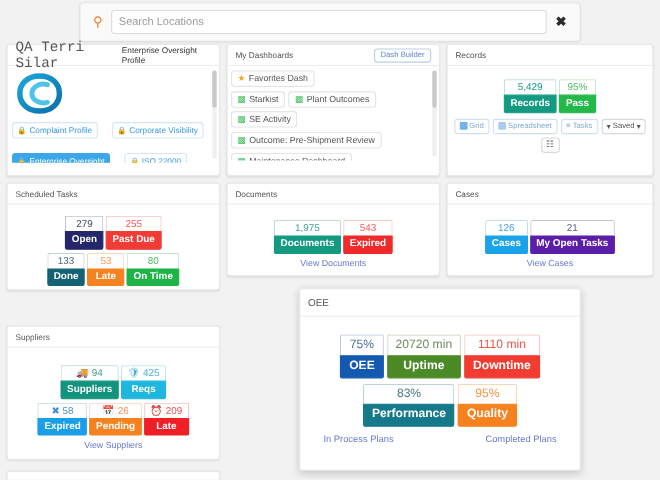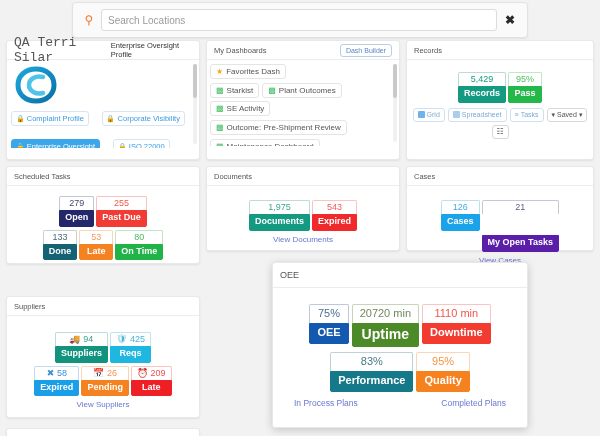--- a/index.html
+++ b/index.html
@@ -308,21 +308,21 @@
       <span>Cases</span>
     </div>
     <div class="card-body" style="padding-top:14px;">
       <div class="tilerow">
         <span class="tile">
           <span class="num" style="border-color:#bedef3;color:#4aa9e0;">126</span>
           <span class="lbl" style="background:#1aa3e8;border-color:#1aa3e8;">Cases</span>
         </span>
         <span class="tile">
           <span class="num" style="border-color:#cbc4d8;color:#5a5f7e;">21</span>
-          <span class="lbl" style="background:#5b1ea8;border-color:#5b1ea8;margin-top:21px;">My Open Tasks</span>
+          <span class="lbl" style="background:#5b1ea8;border-color:#5b1ea8;">My Open Tasks</span>
         </span>
       </div>
       <a class="viewlink">View Cases</a>
     </div>
   </div>
 
   <div class="card" style="left:6px;top:296px;width:194px;height:122px;">
     <div class="card-head">
       <span>Suppliers</span>
     </div>
@@ -377,21 +377,21 @@
       <span>OEE</span>
     </div>
     <div class="card-body" style="padding-top:16px;">
       <div class="tilerow" style="gap:3px;margin-bottom:5px;">
         <span class="tile">
           <span class="num" style="border-color:#bcc9dd;color:#4a6f94;font-size:11px;padding:2px 7px;">75%</span>
           <span class="lbl" style="background:#1459b0;border-color:#1459b0;font-size:11px;padding:2px 7px 3px;">OEE</span>
         </span>
         <span class="tile">
           <span class="num" style="border-color:#c6d5ba;color:#6d8a5b;font-size:11px;padding:2px 7px;">20720 min</span>
-          <span class="lbl" style="background:#4c8a27;border-color:#4c8a27;font-size:14px;padding:2px 7px 3px;">Uptime</span>
+          <span class="lbl" style="background:#4c8a27;border-color:#4c8a27;font-size:11px;padding:2px 7px 3px;">Uptime</span>
         </span>
         <span class="tile">
           <span class="num" style="border-color:#f9c5c1;color:#f2554c;font-size:11px;padding:2px 7px;text-align:center;">1110 min</span>
           <span class="lbl" style="background:#f23b31;border-color:#f23b31;font-size:11px;padding:2px 7px 3px;">Downtime</span>
         </span>
       </div>
       <div class="tilerow" style="gap:3px;">
         <span class="tile">
           <span class="num" style="border-color:#bdd2d7;color:#49798a;font-size:11px;padding:2px 7px;">83%</span>
           <span class="lbl" style="background:#15798a;border-color:#15798a;font-size:11px;padding:2px 7px 3px;">Performance</span>

